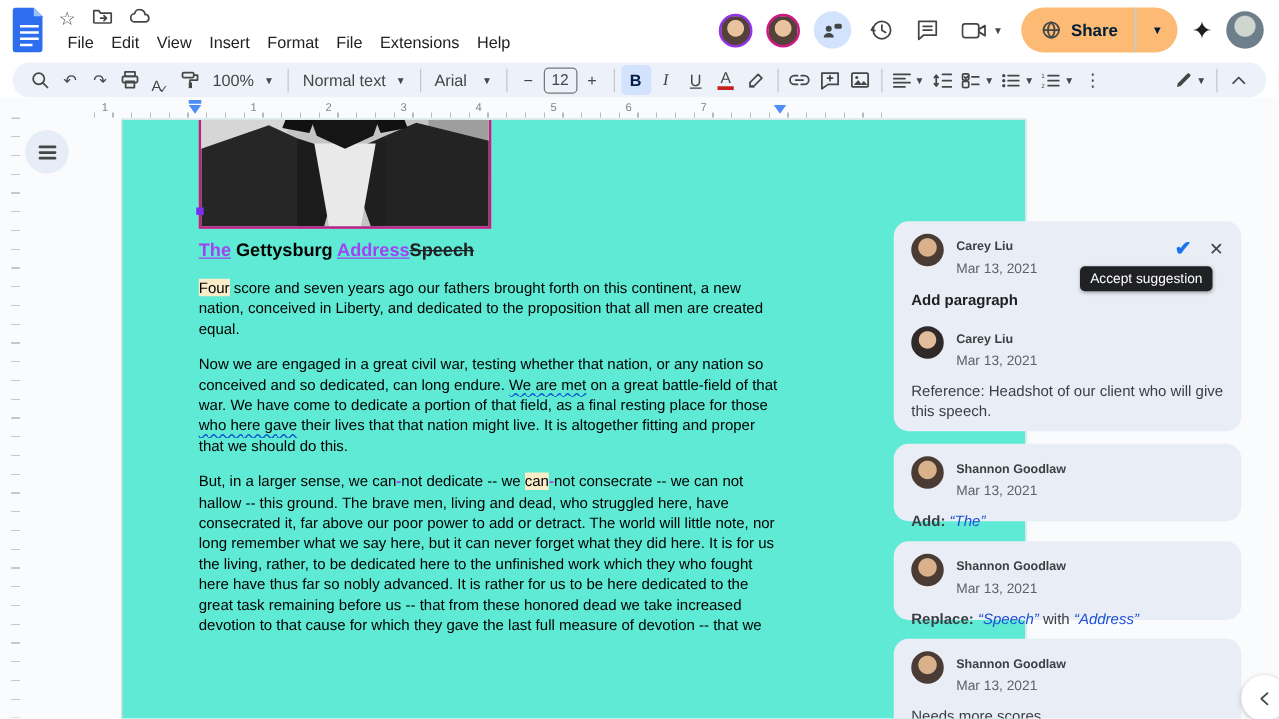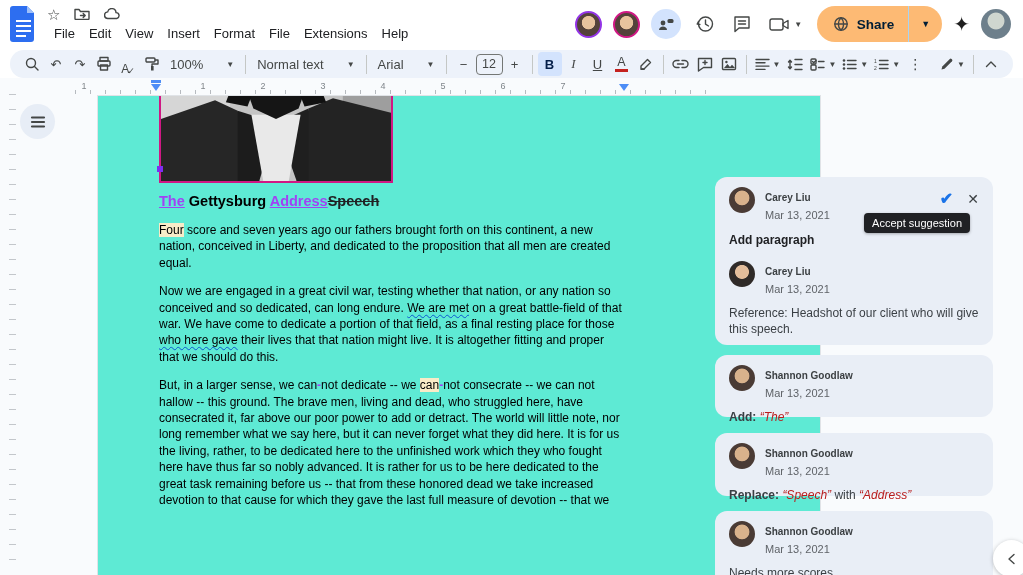--- a/index.html
+++ b/index.html
@@ -27,21 +27,21 @@
   .share-caret { display:flex; align-items:center; padding:0 12px; border-left:1px solid #a8d4f5; font-size:9px; color:#001d35; }
   .spark { font-size:20px; color:#1f1f1f; }
   .profile-av { width:30px; height:30px; border-radius:50%;
     background: radial-gradient(circle at 50% 40%, #cfd6cf 0 34%, #6d7f8b 38%); }
 
   
   .toolbar { height:28px; margin:2px 10px 0; background:#edf2fa; border-radius:14px;
     display:flex; align-items:center; padding:0 10px; color:#444746; }
   .tbn { height:24px; min-width:24px; padding:0 3px; display:flex; align-items:center; justify-content:center;
     border-radius:4px; font-size:13px; color:#444746; }
-  .tbn.txt { font-size:13px; gap:20px; padding:0 6px; }
+  .tbn.txt { font-size:13px; gap:5px; padding:0 6px; }
   .caret { font-size:8px; color:#444746; margin-left:3px; }
   .sep { width:1px; height:19px; background:#c4c7c5; margin:0 5px; flex:0 0 1px; }
   .size-box { width:27px; height:21px; border:1px solid #747775; border-radius:4px; background:transparent;
     text-align:center; font-size:12.5px; color:#444746; font-family:"Liberation Sans",sans-serif; padding:0; }
   .b-active { background:#d3e3fd; color:#041e49; font-weight:bold; }
   .glyph-b { font-weight:bold; } .glyph-i { font-style:italic; font-family:"Liberation Serif",serif; }
   .glyph-u { text-decoration:underline; }
   .a-color { display:flex; flex-direction:column; align-items:center; line-height:11px; font-size:12.5px; }
   .a-color .bar { width:13px; height:3px; background:#c5221f; margin-top:1px; }
   .spell { display:flex; align-items:flex-end; font-size:12px; }
@@ -93,21 +93,21 @@
   .c-id { margin-left:10px; flex:1; }
   .c-name { font-size:10px; font-weight:bold; color:#3c4043; line-height:14px; }
   .c-date { font-size:11px; color:#5f6368; line-height:13px; }
   .c-actions { display:flex; align-items:center; gap:14px; margin-top:2px; }
   .chk { color:#1a73e8; font-size:16px; font-weight:bold; }
   .xx { color:#3c4043; font-size:14px; }
   .c-line { font-size:12px; font-weight:bold; color:#202124; margin-top:10px; }
   .c-body { font-size:12px; color:#3a3f44; line-height:16px; margin-top:8px; }
   .tooltip { position:absolute; right:23px; top:36px; background:#202124; color:#fff; font-size:11px;
     padding:4px 8px; border-radius:4px; white-space:nowrap; box-shadow:0 1px 3px rgba(0,0,0,.3); }
-  .quote { font-style:italic; color:#b91c1c; }
+  .quote { font-style:italic; color:#1d4ed8; }
   .c-reply-head { display:flex; align-items:flex-start; margin-top:14px; }
 
   .collapse-btn { position:absolute; left:993px; top:462px; width:37px; height:37px; border-radius:50%;
     background:#fff; box-shadow:0 1px 4px rgba(0,0,0,.25); display:flex; align-items:center; justify-content:center;
     color:#444746; font-size:14px; }
 
   svg .st { stroke:#444746; stroke-width:1.4; fill:none; stroke-linecap:round; stroke-linejoin:round; }
   svg .fl { fill:#444746; }
 </style>
 </head>

